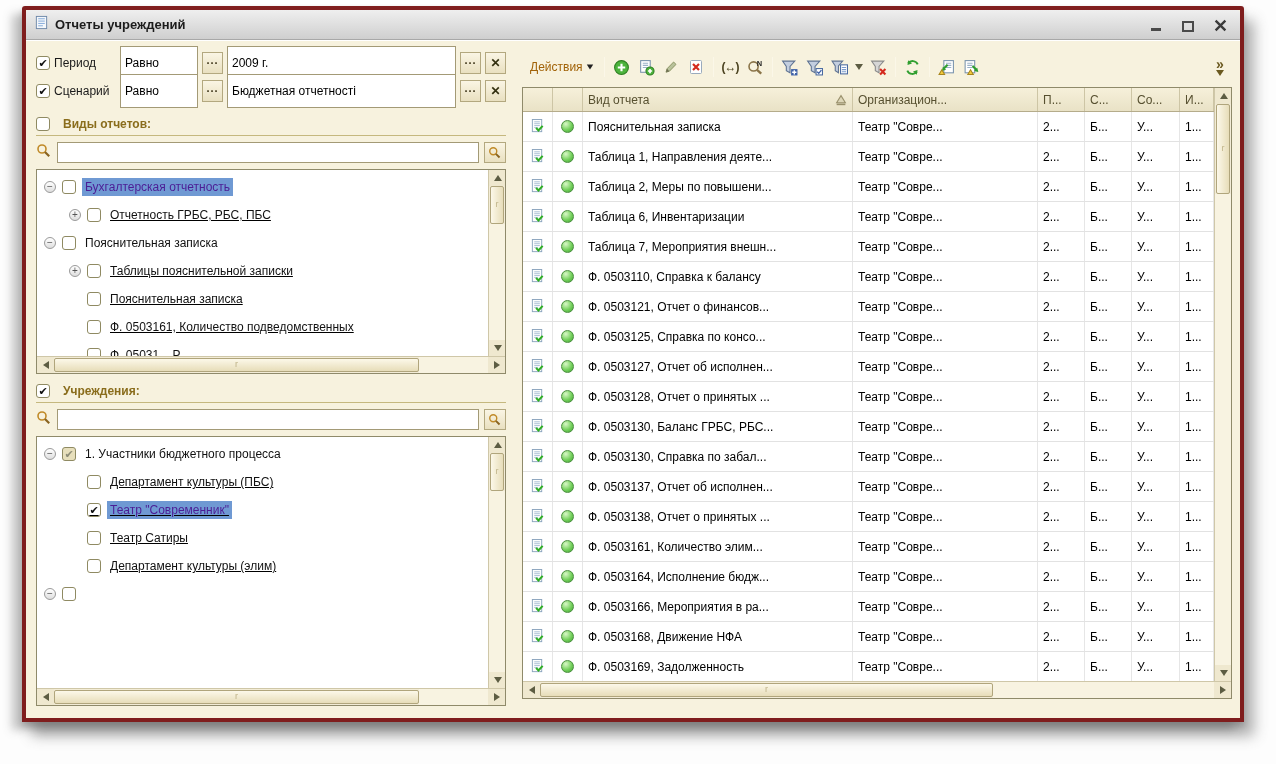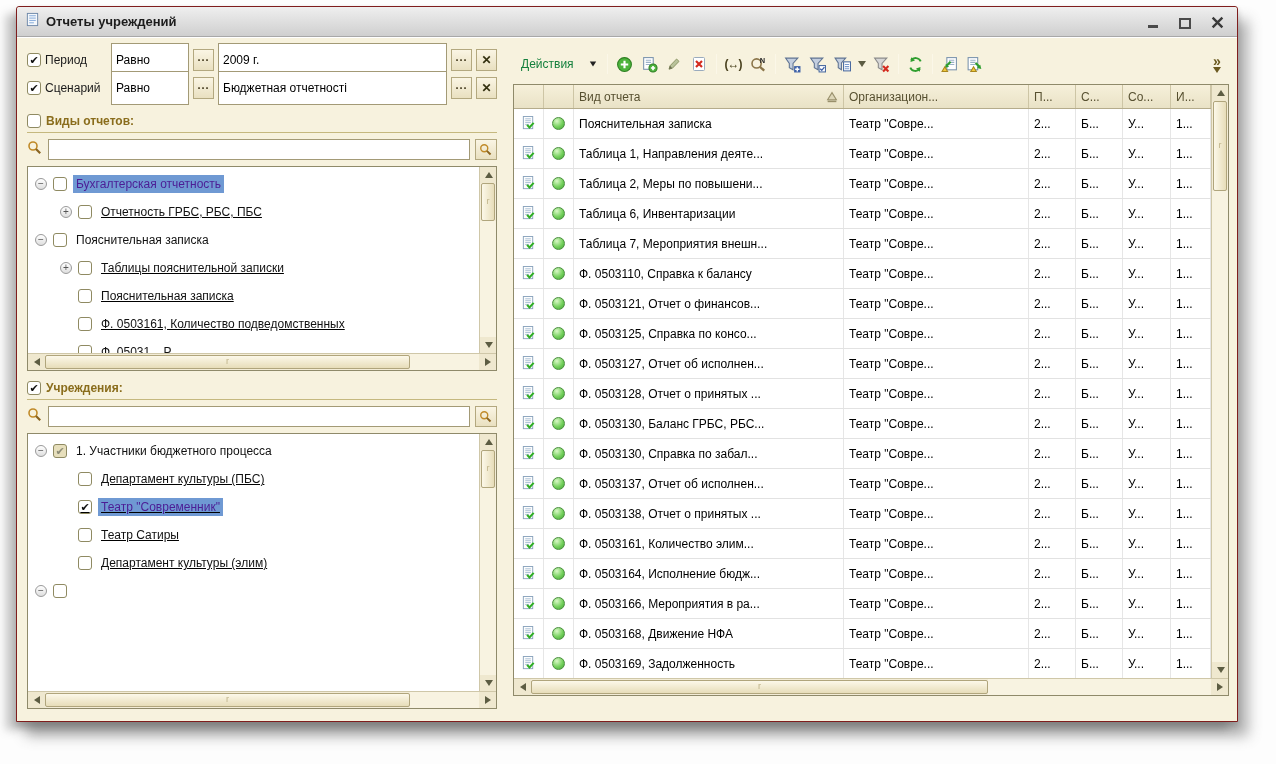--- a/index.html
+++ b/index.html
@@ -1,20 +1,20 @@
 <!DOCTYPE html>
 <html><head>
 <meta charset="utf-8">
 <style>
   * { box-sizing: border-box; margin: 0; padding: 0; }
   html,body { width:1276px; height:764px; background:#fdfdfd; font-family:"Liberation Sans", sans-serif; overflow:hidden; }
 
   .window {
-    position:absolute; left:16px; top:6px; width:1222px; height:716px;
-    background:#f7f2de; border:1px solid #7f1d1d; border-radius:3px 3px 0 0;
+    position:absolute; left:22px; top:6px; width:1222px; height:716px;
+    background:#f7f2de; border:4px solid #7f1d1d; border-radius:3px 3px 0 0;
     box-shadow:-10px 8px 10px rgba(90,90,90,.35), 10px 14px 14px rgba(80,80,80,.45), 0 4px 6px rgba(0,0,0,.2);
   }
   
   .titlebar {
     height:30px; display:flex; align-items:center; padding:0 8px;
     background:linear-gradient(#efefef,#cfcfcf); border-bottom:1px solid #a8a8a8; border-radius:3px 3px 0 0;
   }
   .title-text { font-size:13px; font-weight:bold; color:#1c1c1c; margin-left:6px; }
   .win-buttons { margin-left:auto; display:flex; align-items:center; gap:16px; padding-right:4px; }
   .wbtn { width:16px; height:14px; display:flex; align-items:flex-end; justify-content:center; cursor:default; }
@@ -28,21 +28,21 @@
   .flabel { width:62px; font-size:12px; color:#1a1a1a; }
   .field { background:#fff; border:1px solid #a39a76; height:22px; font-size:12px; color:#000;
            display:flex; align-items:center; padding:16px 4px; white-space:nowrap; overflow:hidden; }
   .field.op { width:78px; }
   .field.val { flex:1; }
   .sq-btn { width:21px; height:22px; flex:0 0 21px; background:linear-gradient(#faf5e4,#e9e0c0); border:1px solid #b3a87f;
             display:flex; align-items:center; justify-content:center; font-size:11px; color:#3c3316; cursor:default; }
   .btn-dots::after { content:"..."; font-weight:bold; letter-spacing:1px; margin-top:-6px; }
   .btn-x::after { content:"✕"; font-weight:bold; font-size:12px; color:#33300f; }
 
-  .sec { height:20px; margin:9px 0 5px 0; display:flex; align-items:center; gap:5px; border-bottom:1px solid #c5b87e; padding-bottom:3px; }
+  .sec { height:20px; margin:9px 0 5px 0; display:flex; align-items:center; gap:13px; border-bottom:1px solid #c5b87e; padding-bottom:3px; }
   .sec-label { font-size:12px; font-weight:bold; color:#8a6d1c; }
 
   .srow { height:23px; display:flex; align-items:center; gap:5px; margin-bottom:5px; }
   .search-input { flex:1; height:21px; background:#fff; border:1px solid #a39a76; font-family:"Liberation Sans",sans-serif; font-size:12px; padding:0 4px; }
   .mag-btn { width:22px; height:21px; background:linear-gradient(#faf5e4,#e9e0c0); border:1px solid #b3a87f; display:flex; align-items:center; justify-content:center; }
 
   .tree { background:#fff; border:1px solid #8f8a6a; display:flex; flex-direction:column; overflow:hidden; }
   .tree-1 { height:205px; flex:0 0 205px; }
   .tree-2 { flex:1; margin-bottom:0; }
   .tree-body { flex:1; display:flex; overflow:hidden; }
@@ -79,21 +79,21 @@
   .h-thumb-xl { flex:0 0 64%; }
   .tri { width:0; height:0; display:inline-block; }
   .tri-up { border-left:4px solid transparent; border-right:4px solid transparent; border-bottom:6px solid #5c5c42; }
   .tri-down { border-left:4px solid transparent; border-right:4px solid transparent; border-top:6px solid #5c5c42; }
   .tri-left { border-top:4px solid transparent; border-bottom:4px solid transparent; border-right:6px solid #5c5c42; }
   .tri-right { border-top:4px solid transparent; border-bottom:4px solid transparent; border-left:6px solid #5c5c42; }
 
   
   .right-panel { position:absolute; left:496px; top:10px; right:8px; bottom:12px; }
   .toolbar { height:32px; display:flex; align-items:center; padding:0 2px; }
-  .tb-actions { display:flex; align-items:center; gap:15px; padding:2px 6px; font-size:12px; color:#15803d; cursor:default; }
+  .tb-actions { display:flex; align-items:center; gap:3px; padding:2px 6px; font-size:12px; color:#a16207; cursor:default; }
   .tb-actions .tri-down { border-top-color:#222; transform:scale(.8); }
   .tb-sep { width:1px; height:20px; background:#cdc5a5; border-right:1px solid #fbf7e8; margin:0 4px; }
   .tb-btn { width:25px; height:23px; display:flex; align-items:center; justify-content:center; cursor:default; }
   .tb-btn.narrow { width:14px; }
   .glyph-interval { font-size:12px; font-weight:bold; color:#4a421f; letter-spacing:-1px; }
   .tb-overflow { margin-left:auto; display:flex; flex-direction:column; align-items:center; gap:1px; padding-right:6px; }
   .tb-overflow .chev { font-size:14px; font-weight:bold; color:#6b5a20; line-height:10px; }
   .tb-overflow .tri-down { border-top-color:#6b5a20; }
 
   .rtable { margin-top:4px; height:612px; background:#fff; border:1px solid #8f8a6a; display:flex; flex-direction:column; }

